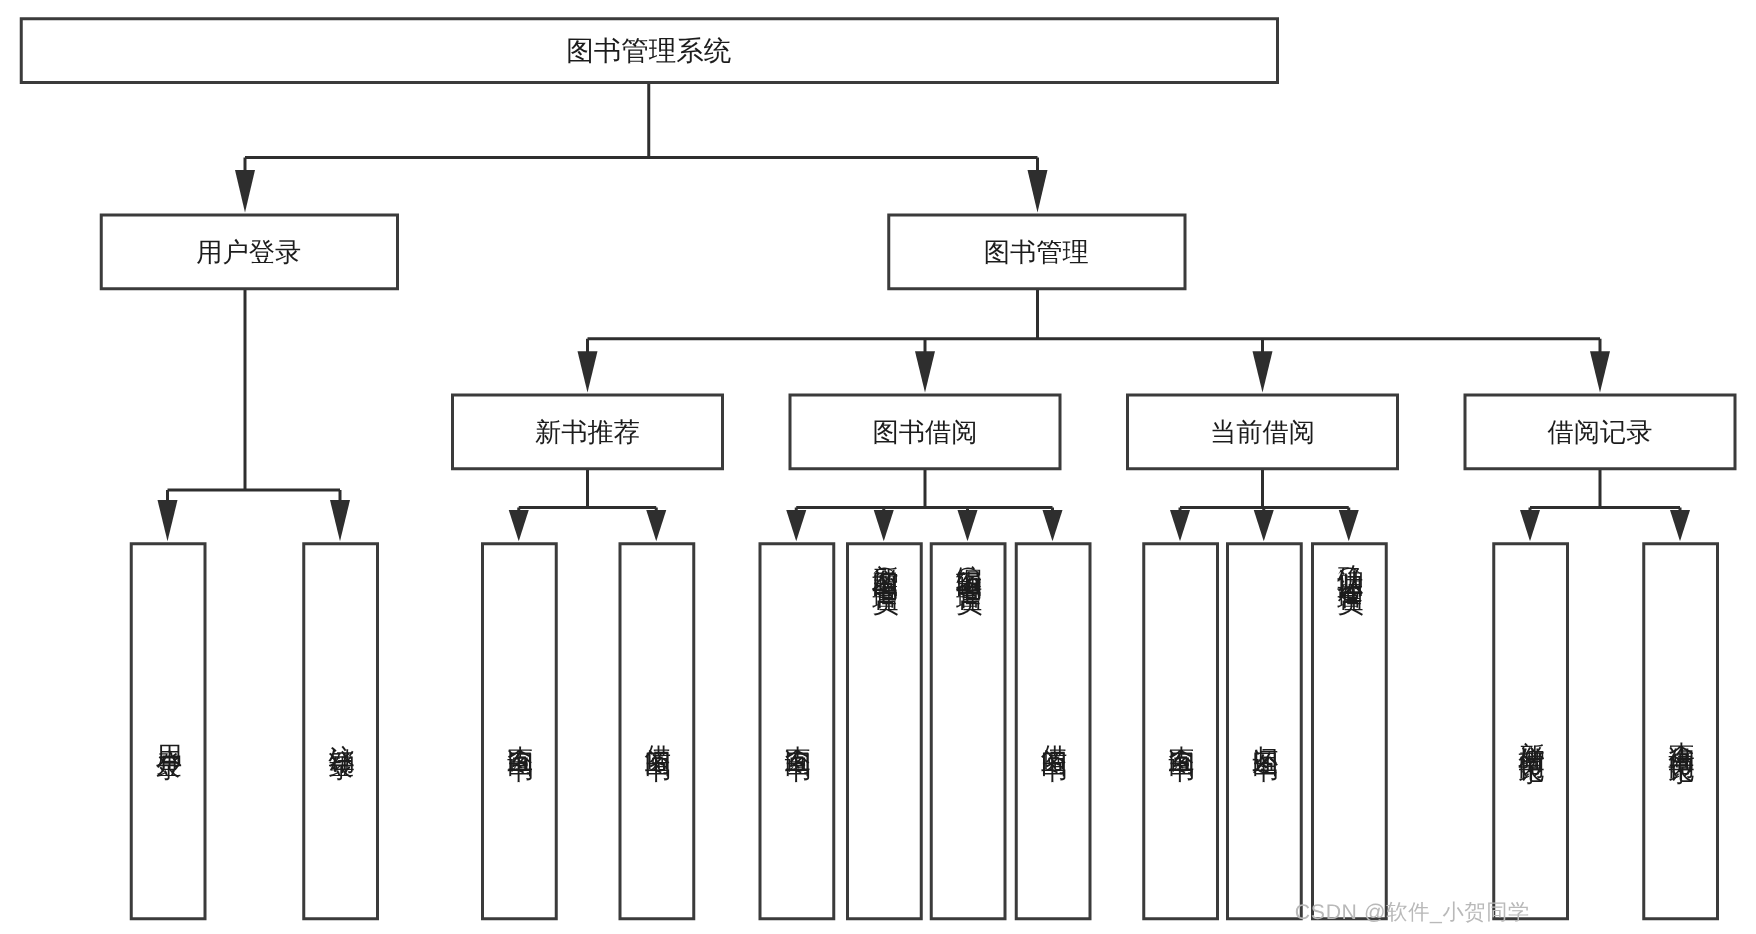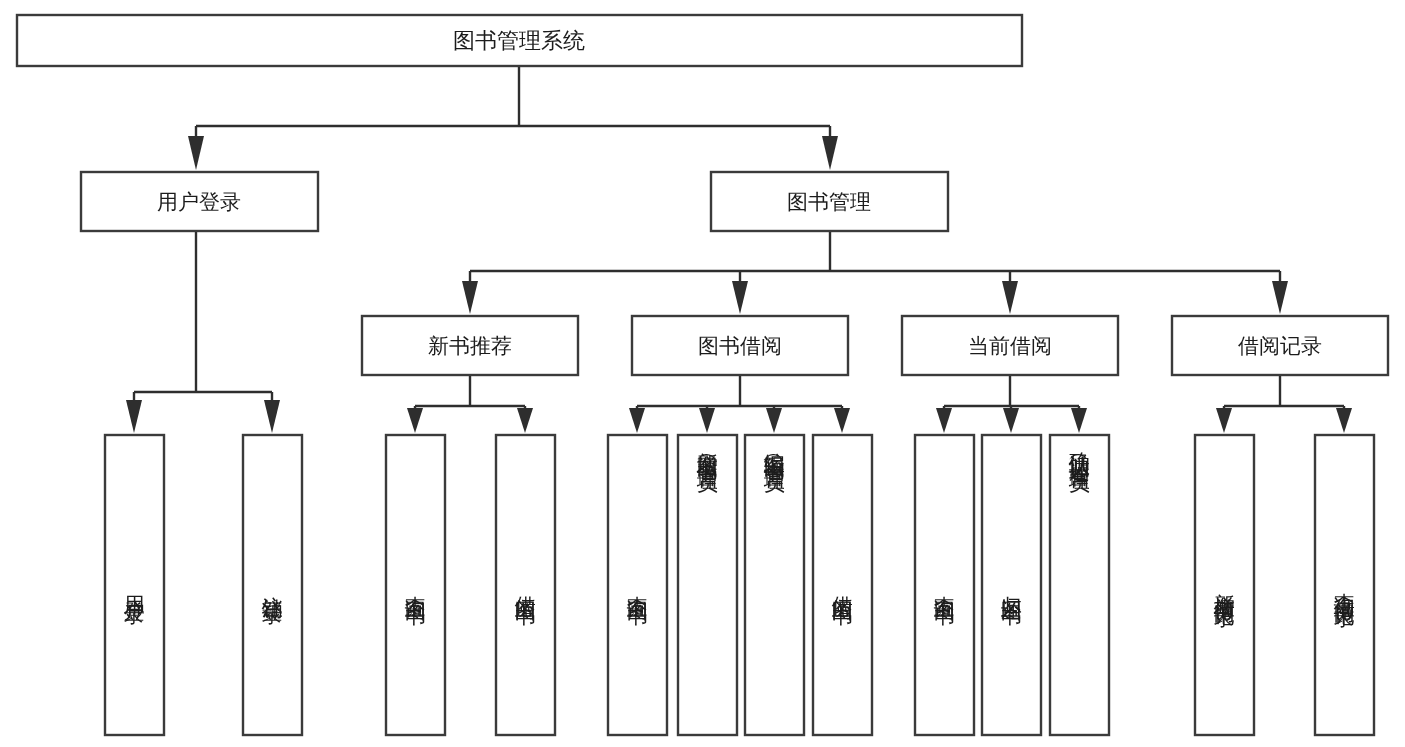--- a/index.html
+++ b/index.html
@@ -245,13 +245,14 @@
     <span class="leaf-label">确认归还（管理员）</span>
   </div>
 
   <div class="leaf-label-wrap" style="left:1195px; top:435px; width:59px; height:300px;">
     <span class="leaf-label">新增借阅记录</span>
   </div>
   <div class="leaf-label-wrap" style="left:1315px; top:435px; width:59px; height:300px;">
     <span class="leaf-label">查询借阅记录</span>
   </div>
 
+  <div id="watermark">CSDN @软件_小贺同学</div>
 </div>
 
 </body></html>

